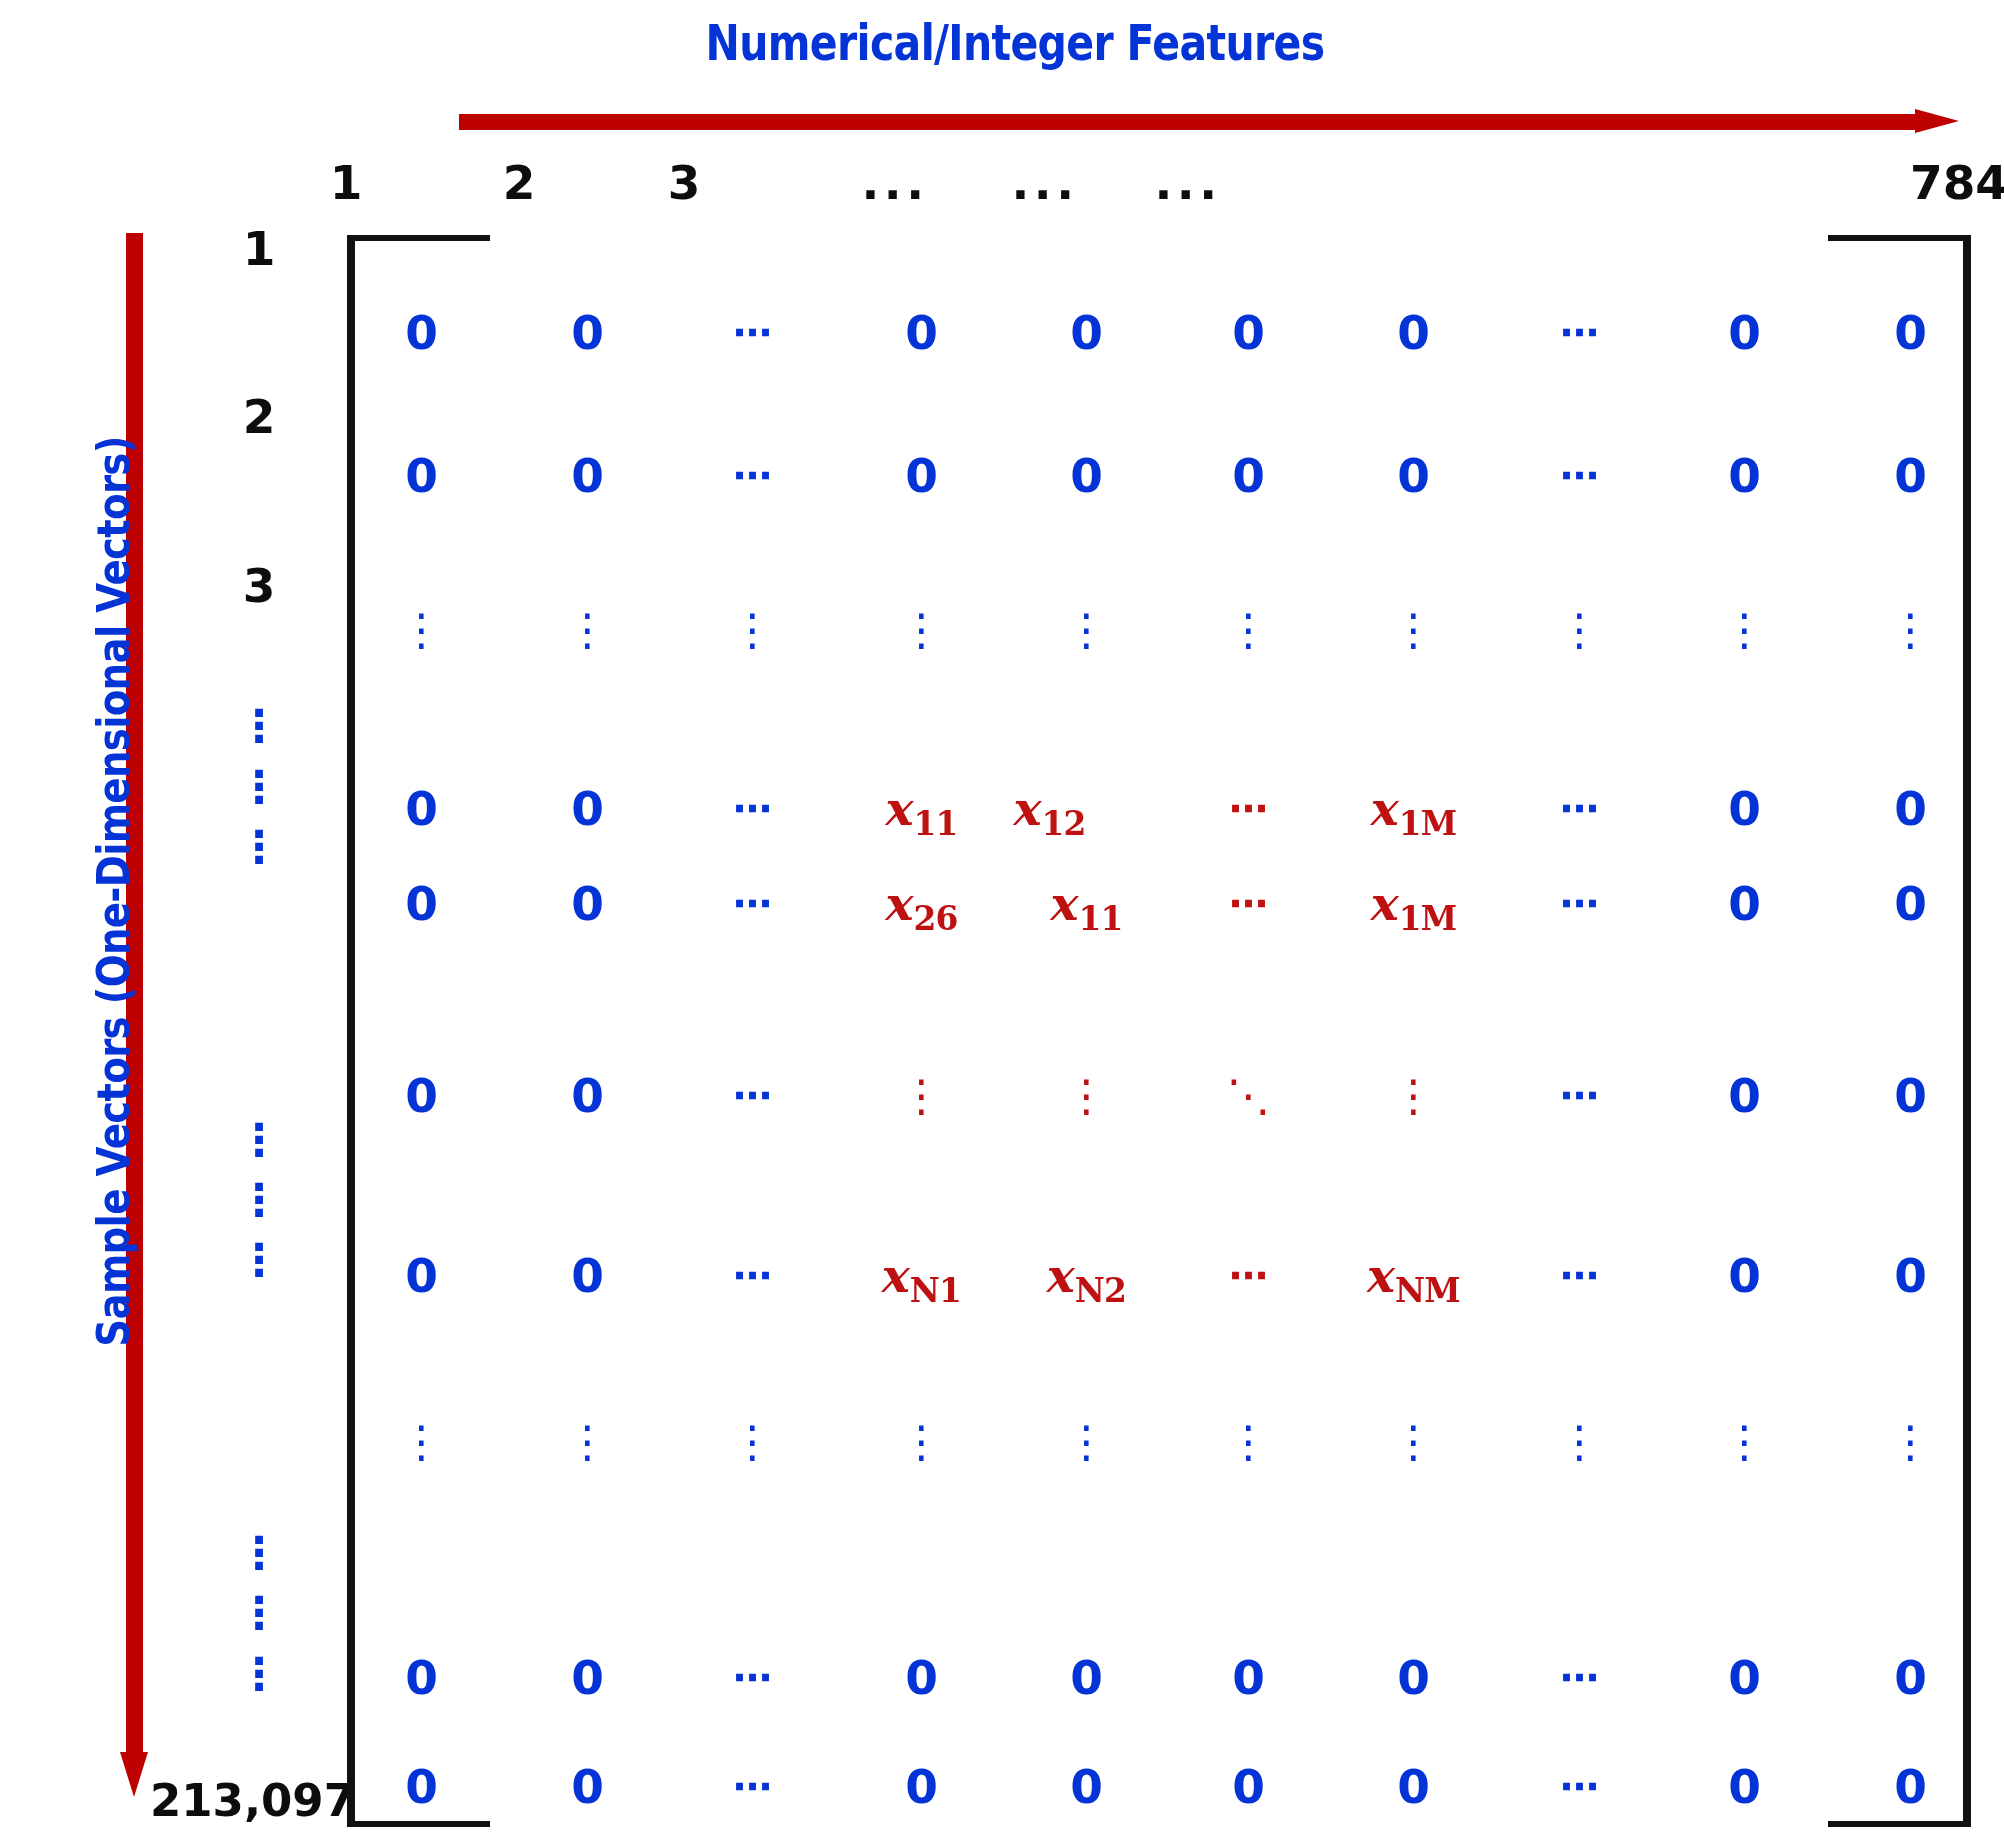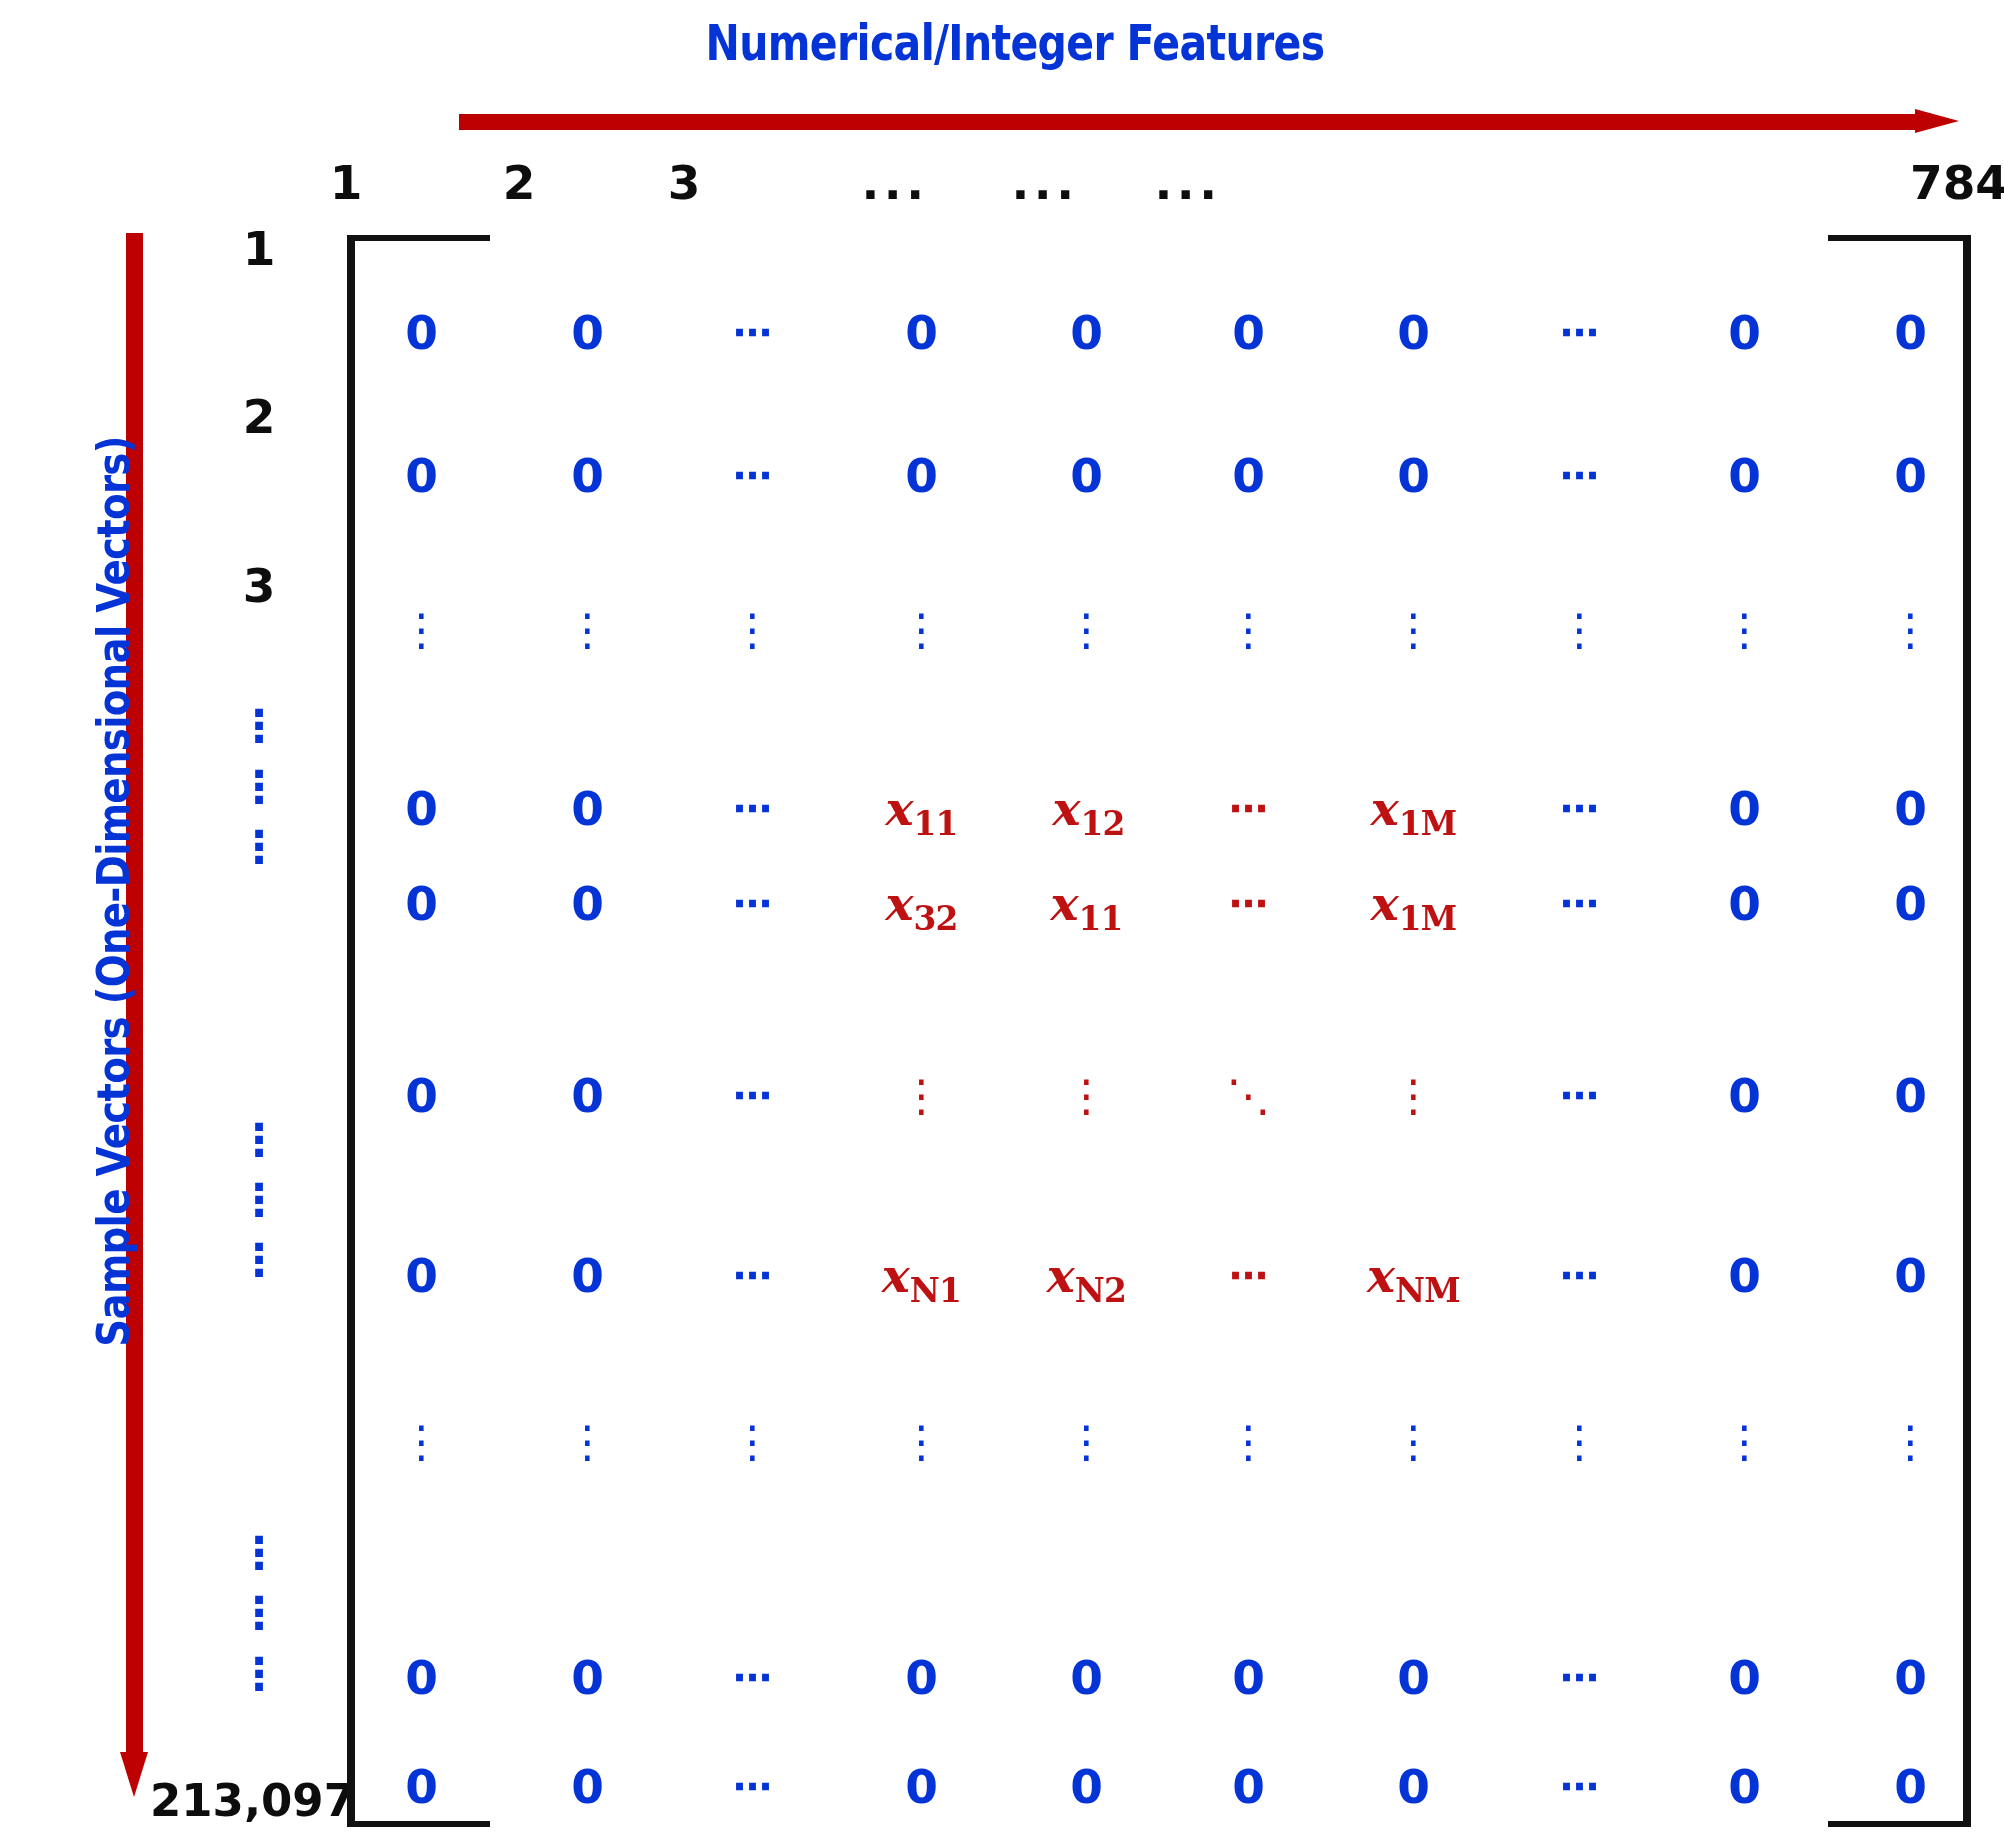--- a/index.html
+++ b/index.html
@@ -342,32 +342,32 @@
         <div class="cell vdots" style="left: 1052px;">⋮</div>
         <div class="cell vdots" style="left: 1218px;">⋮</div>
         <div class="cell vdots" style="left: 1383px;">⋮</div>
         <div class="cell vdots" style="left: 1549px;">⋮</div>
       </div>
       <div class="mrow" style="top: 574px;">
         <div class="cell zero" style="left: 60px;">0</div>
         <div class="cell zero" style="left: 226px;">0</div>
         <div class="cell hdots" style="left: 391px;">⋯</div>
         <div class="cell xvar" style="left: 560px;"><i>x</i><sub>11</sub></div>
-        <div class="cell xvar" style="left: 727px;"><i>x</i><sub>12</sub></div>
+        <div class="cell xvar" style="left: 688px;"><i>x</i><sub>12</sub></div>
         <div class="cell rhdots" style="left: 887px;">⋯</div>
         <div class="cell xvar" style="left: 1052px;"><i>x</i><sub>1M</sub></div>
         <div class="cell hdots" style="left: 1218px;">⋯</div>
         <div class="cell zero" style="left: 1383px;">0</div>
         <div class="cell zero" style="left: 1549px;">0</div>
       </div>
       <div class="mrow" style="top: 669px;">
         <div class="cell zero" style="left: 60px;">0</div>
         <div class="cell zero" style="left: 226px;">0</div>
         <div class="cell hdots" style="left: 391px;">⋯</div>
-        <div class="cell xvar" style="left: 560px;"><i>x</i><sub>32</sub></div>
+        <div class="cell xvar" style="left: 560px;"><i>x</i><sub>26</sub></div>
         <div class="cell xvar" style="left: 725px;"><i>x</i><sub>11</sub></div>
         <div class="cell rhdots" style="left: 887px;">⋯</div>
         <div class="cell xvar" style="left: 1052px;"><i>x</i><sub>1M</sub></div>
         <div class="cell hdots" style="left: 1218px;">⋯</div>
         <div class="cell zero" style="left: 1383px;">0</div>
         <div class="cell zero" style="left: 1549px;">0</div>
       </div>
       <div class="mrow" style="top: 861px;">
         <div class="cell zero" style="left: 60px;">0</div>
         <div class="cell zero" style="left: 226px;">0</div>

